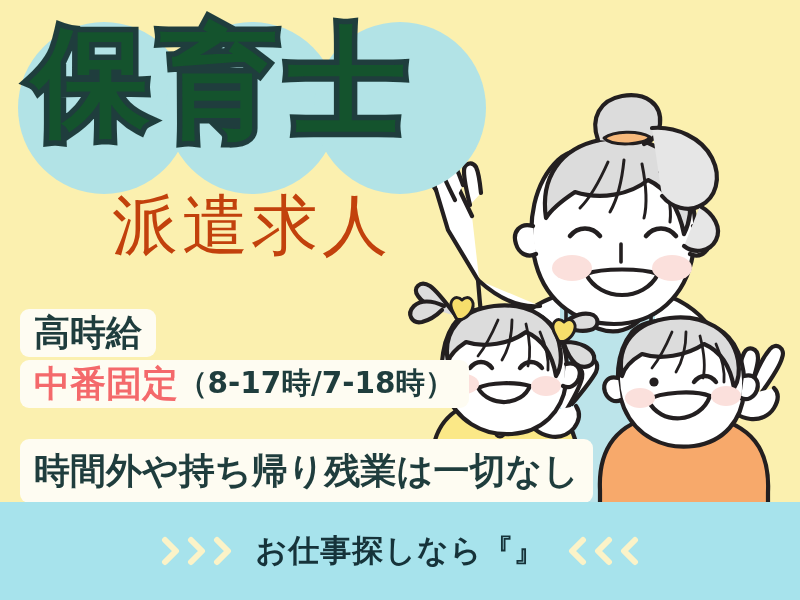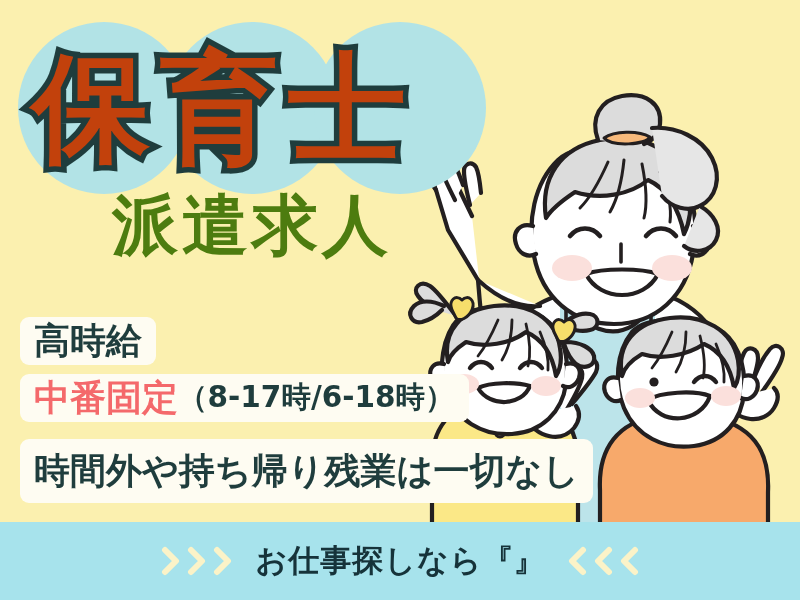--- a/index.html
+++ b/index.html
@@ -41,41 +41,42 @@
     height: 172px;
     border-radius: 50%;
     background: #B2E3E6;
   }
   .circ.c1 { left: 0px; }
   .circ.c2 { left: 148px; }
   .circ.c3 { left: 296px; }
 
   .main-title {
     position: absolute;
-    top: 49px;
+    top: 25px;
     left: 32px;
     width: 450px;
     font-size: 118px;
     line-height: 1;
     font-weight: 700;
     letter-spacing: 10px;
-    color: #c2410c;
+    color: #14532d;
     -webkit-text-stroke: 11px #1F3D3D;
     paint-order: stroke fill;
     white-space: nowrap;
+    font-family: Liberation Serif, serif;
   }
   .sub-title {
     position: absolute;
     top: 193px;
     left: 112px;
     font-size: 66px;
     line-height: 1;
-    font-weight: 700;
+    font-weight: 400;
     letter-spacing: 4px;
-    color: #4d7c0f;
+    color: #c2410c;
     white-space: nowrap;
   }
 
   
   .pill {
     position: absolute;
     left: 20px;
     background: #FEFCF2;
     border-radius: 9px;
     display: flex;
@@ -85,31 +86,31 @@
     box-sizing: border-box;
   }
   .pill .seg {
     font-weight: 700;
     color: #1F3D3D;
     line-height: 1;
   }
   .pill .seg.accent { color: #F4696B; }
   .pill .seg.small  { font-size: 0.82em; }
 
-  #pill-1 { top: 309px;  height: 48px; font-size: 36px; margin-top: 8px; }
-  #pill-2 { top: 374px;  height: 48px; font-size: 36px; }
+  #pill-1 { top: 309px;  height: 48px; font-size: 36px; }
+  #pill-2 { top: 360px;  height: 48px; font-size: 36px; }
   #pill-3 { top: 439px;  height: 64px; font-size: 36px; }
 
   
   #banner {
     position: absolute;
     left: 0;
     bottom: 0;
     width: 800px;
-    height: 78px;
+    height: 98px;
     background: #A7E3EC;
     display: flex;
     align-items: center;
     justify-content: center;
     gap: 22px;
   }
   .chevrons {
     display: flex;
     gap: 4px;
     align-items: center;
@@ -283,21 +284,21 @@
   </div>
   <div class="main-title">保育士</div>
   <div class="sub-title">派遣求人</div>
 
   <div class="pill" id="pill-1">
     <span class="seg">高時給</span>
   </div>
 
   <div class="pill" id="pill-2">
     <span class="seg accent">中番固定</span>
-    <span class="seg small">（8-17時/6-18時）</span>
+    <span class="seg small">（8-17時/7-18時）</span>
   </div>
 
   <div class="pill" id="pill-3">
     <span class="seg">時間外や持ち帰り残業は一切なし</span>
   </div>
 
   <div id="banner">
     <div class="chevrons">
       <svg class="chev" viewBox="0 0 22 30">
           <path d="M5 4 L16 15 L5 26" fill="none" stroke="#FBF3C8" stroke-width="6" stroke-linecap="round" stroke-linejoin="round"></path>

